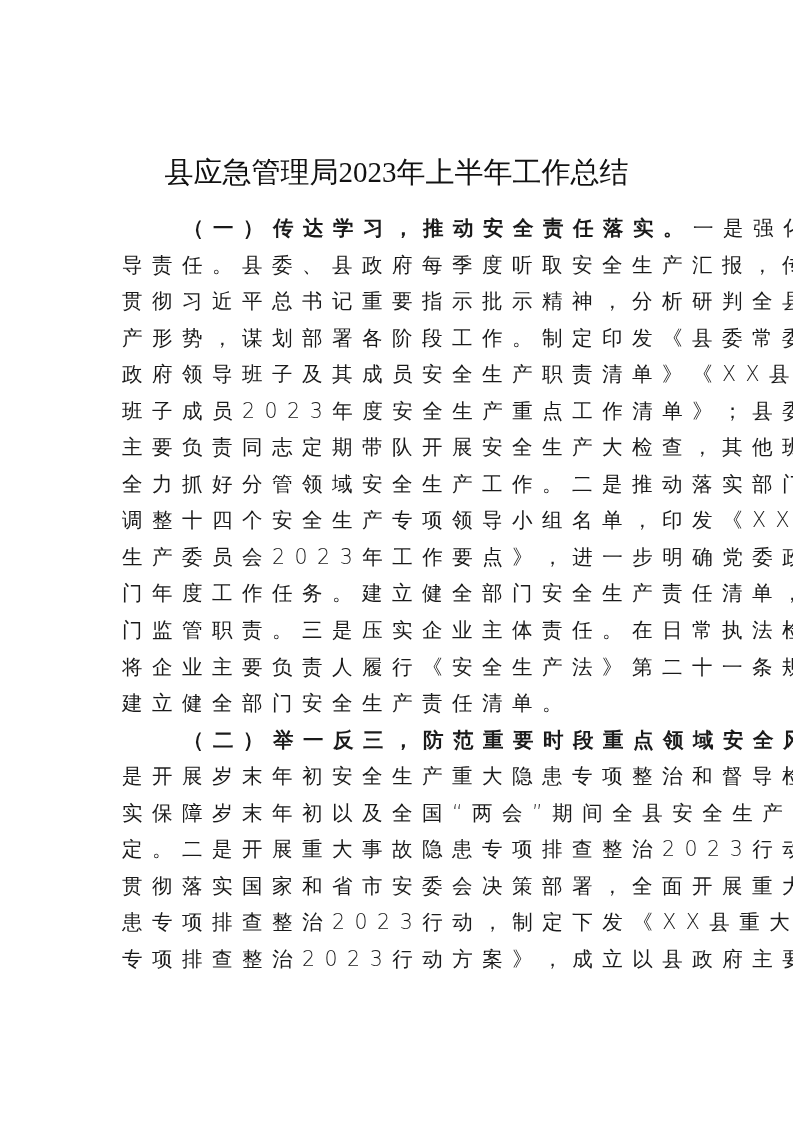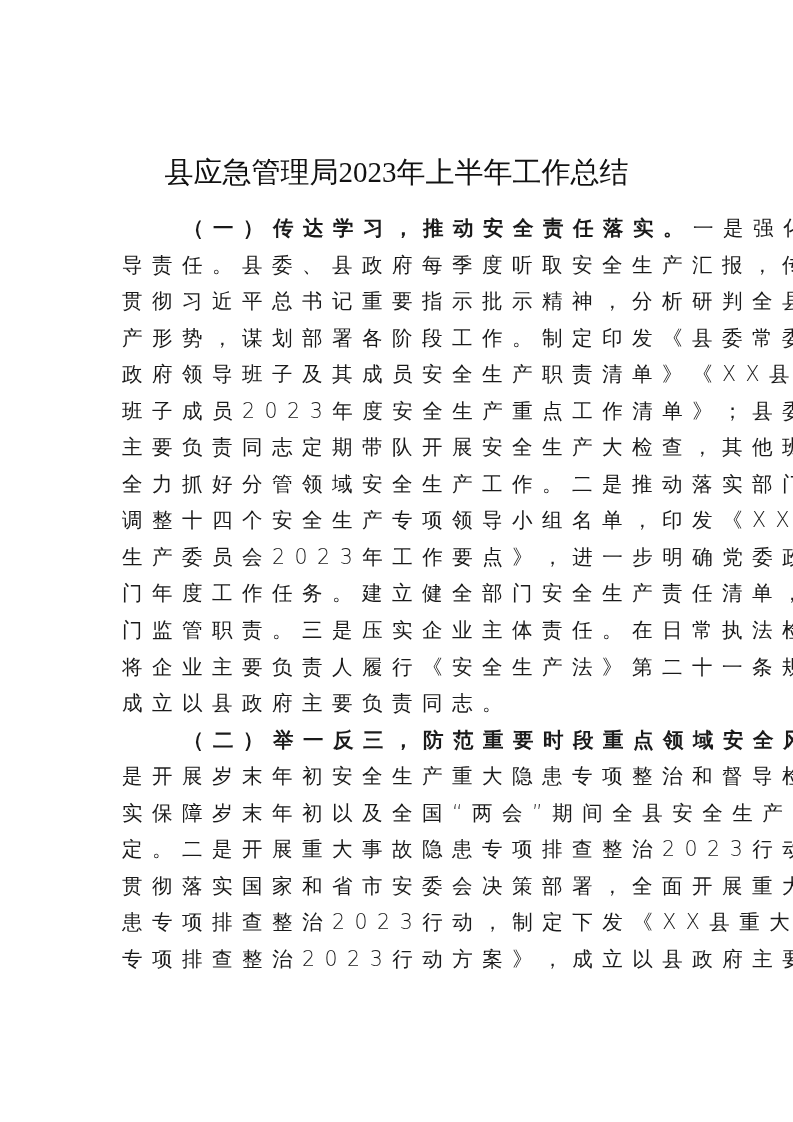--- a/index.html
+++ b/index.html
@@ -75,21 +75,21 @@
     <div class="line"><span>产形势，谋划部署各阶段工作。制定印发《县委常委会、县</span></div>
     <div class="line"><span>政府领导班子及其成员安全生产职责清单》《XX县政府领导</span></div>
     <div class="line"><span>班子成员2023年度安全生产重点工作清单》；县委、县政府</span></div>
     <div class="line"><span>主要负责同志定期带队开展安全生产大检查，其他班子成员</span></div>
     <div class="line"><span>全力抓好分管领域安全生产工作。二是推动落实部门责任。</span></div>
     <div class="line"><span>调整十四个安全生产专项领导小组名单，印发《XX县安全</span></div>
     <div class="line"><span>生产委员会2023年工作要点》，进一步明确党委政府以及部</span></div>
     <div class="line"><span>门年度工作任务。建立健全部门安全生产责任清单，明晰部</span></div>
     <div class="line"><span>门监管职责。三是压实企业主体责任。在日常执法检查中，</span></div>
     <div class="line"><span>将企业主要负责人履行《安全生产法》第二十一条规定的七</span></div>
-    <div class="line"><span>成立以县政府主要负责同志。</span></div>
+    <div class="line"><span>建立健全部门安全生产责任清单。</span></div>
     <div class="line indent"><span class="heading-run">（二）举一反三，防范重要时段重点领域安全风险。</span></div>
     <div class="line"><span>是开展岁末年初安全生产重大隐患专项整治和督导检查。切</span></div>
     <div class="line"><span>实保障岁末年初以及全国“两会”期间全县安全生产形势稳</span></div>
     <div class="line"><span>定。二是开展重大事故隐患专项排查整治2023行动。认真</span></div>
     <div class="line"><span>贯彻落实国家和省市安委会决策部署，全面开展重大事故隐</span></div>
     <div class="line"><span>患专项排查整治2023行动，制定下发《XX县重大事故隐患</span></div>
     <div class="line"><span>专项排查整治2023行动方案》，成立以县政府主要负责同志</span></div>
   </div>
 </div>
 

